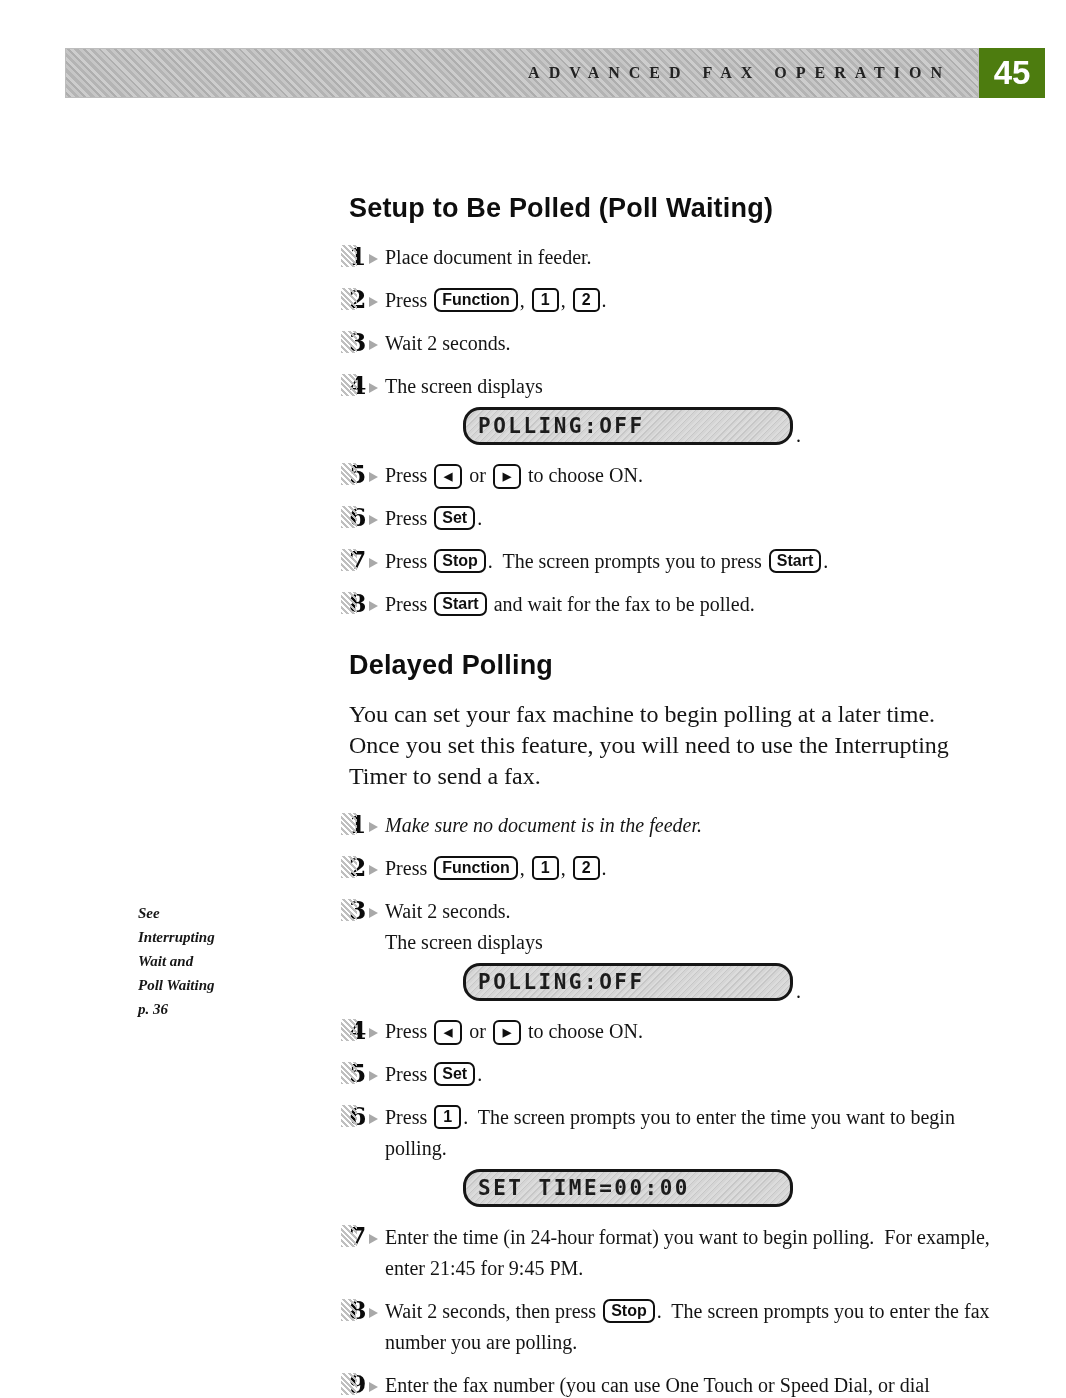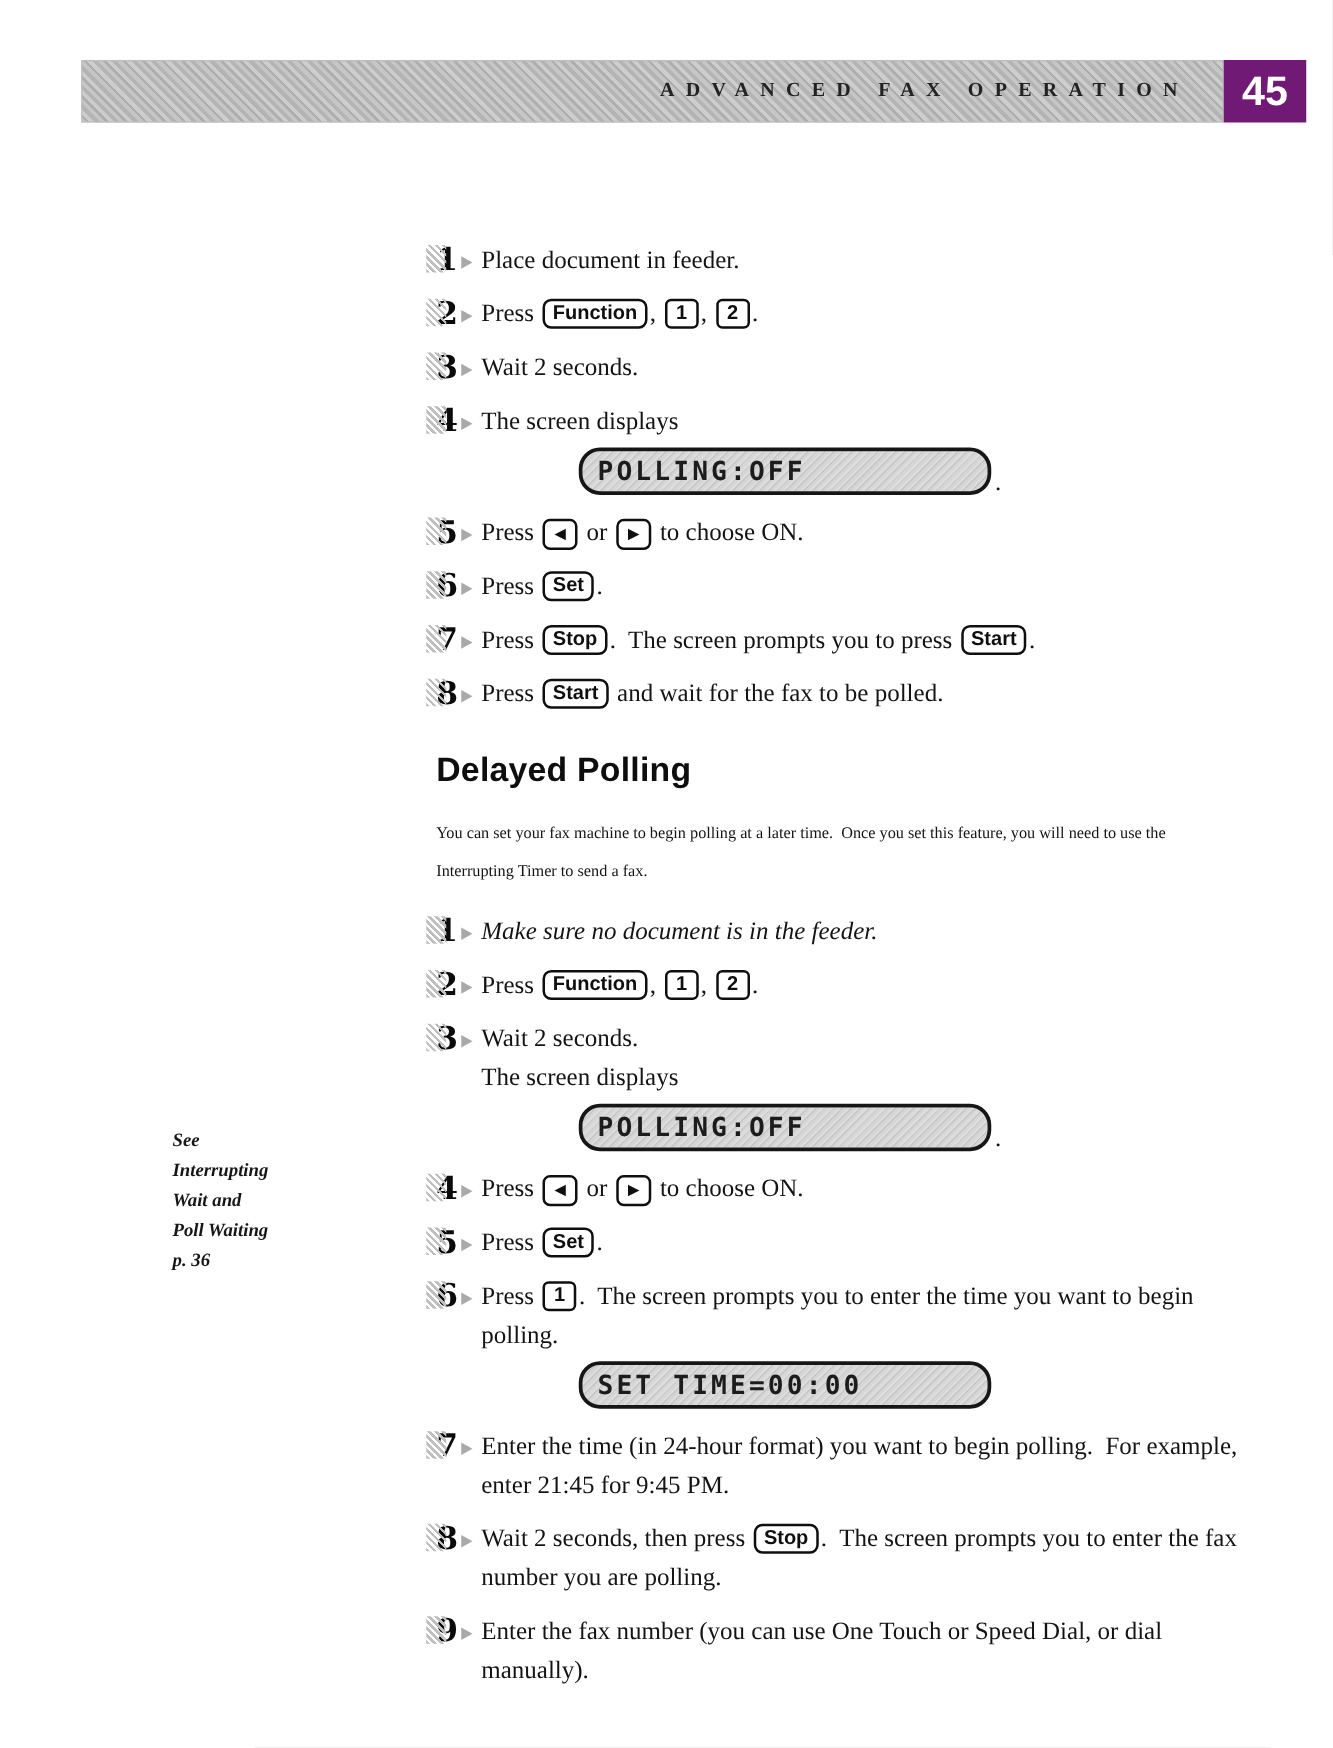--- a/index.html
+++ b/index.html
@@ -29,21 +29,21 @@
   }
   .hdr-title{
     font-family:"Liberation Serif", serif;
     font-size:16px;font-weight:600;
     letter-spacing:9px;
     color:#222;
     white-space:nowrap;
   }
   .page-num{
     width:66px;
-    background:#701a75;
+    background:#4d7c0f;
     color:#fff;
     font-family:"Liberation Sans", sans-serif;
     font-weight:900;font-size:33px;
     display:flex;align-items:center;justify-content:center;
   }
 
   
   .margin-note{
     position:absolute;left:138px;top:901px;width:164px;
     text-align:left;
@@ -62,21 +62,21 @@
   .section-title{
     margin:0 0 18px 0;
     font-family:"Liberation Sans", sans-serif;
     font-weight:900;
     font-size:27px;
     letter-spacing:.2px;
     color:#0e0e0e;
   }
   .section-intro{
     margin:0 0 18px 0;
-    font-size:13px;line-height:31px;
+    font-size:24px;line-height:31px;
     max-width:645px;
     white-space:pre-wrap;
   }
 
   .step{display:flex;margin-bottom:12px;}
   .step-num{
     position:relative;
     flex:0 0 36px;
     font-family:"DejaVu Serif", serif;
     font-weight:700;font-size:25px;line-height:30px;
@@ -158,20 +158,21 @@
   <aside class="margin-note">
       <div class="mn-line">See</div>
       <div class="mn-line">Interrupting</div>
       <div class="mn-line">Wait and</div>
       <div class="mn-line">Poll Waiting</div>
       <div class="mn-line">p. 36</div>
     </aside>
 
   <main class="content">
       <section class="section">
+        <h2 class="section-title">Setup to Be Polled (Poll Waiting)</h2>
         <div class="step">
           <span class="step-num">1</span>
           <div class="step-body"><span class="txt">Place document in feeder.</span></div>
         </div>
         <div class="step">
           <span class="step-num">2</span>
           <div class="step-body"><span class="txt">Press </span><span class="key">Function</span><span class="txt">, </span><span class="key key-digit">1</span><span class="txt">, </span><span class="key key-digit">2</span><span class="txt">.</span></div>
         </div>
         <div class="step">
           <span class="step-num">3</span>

